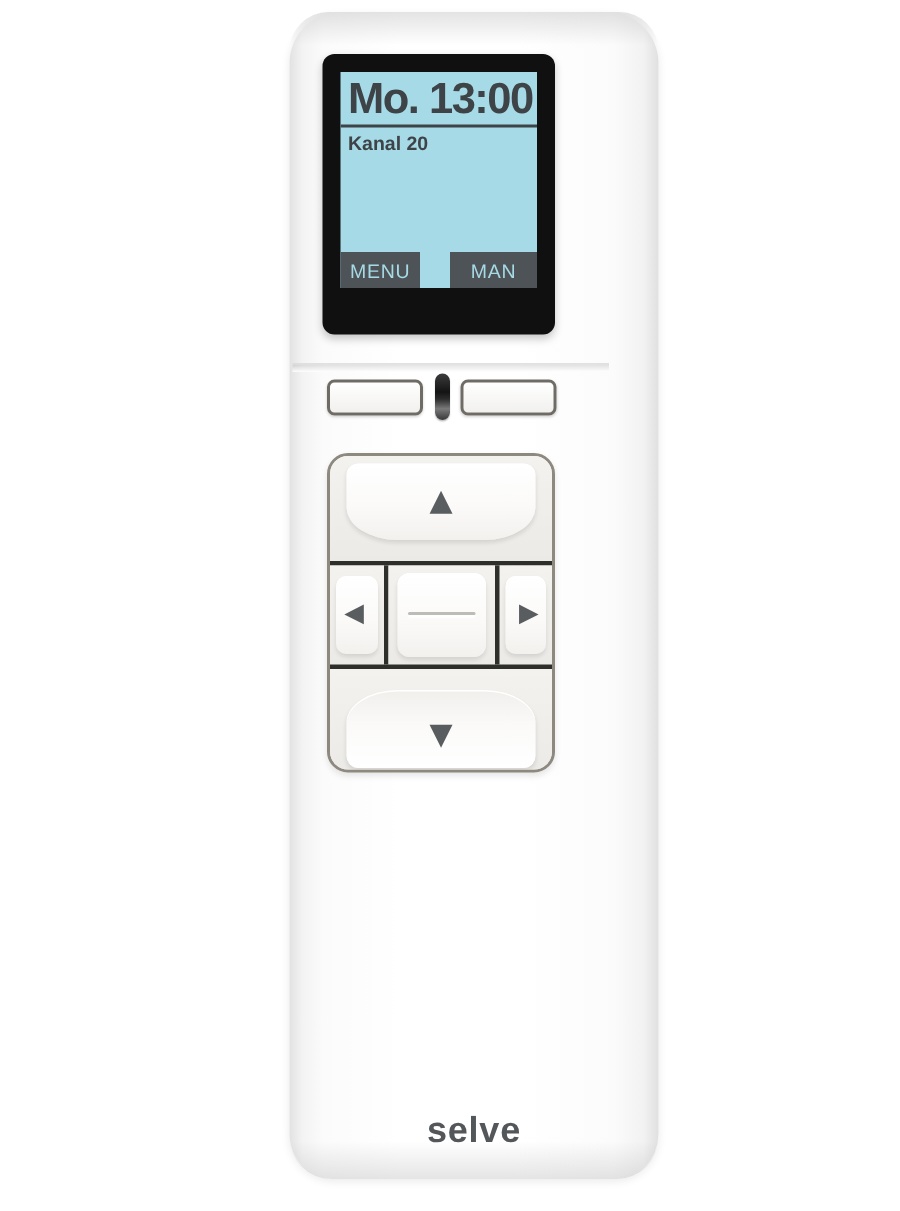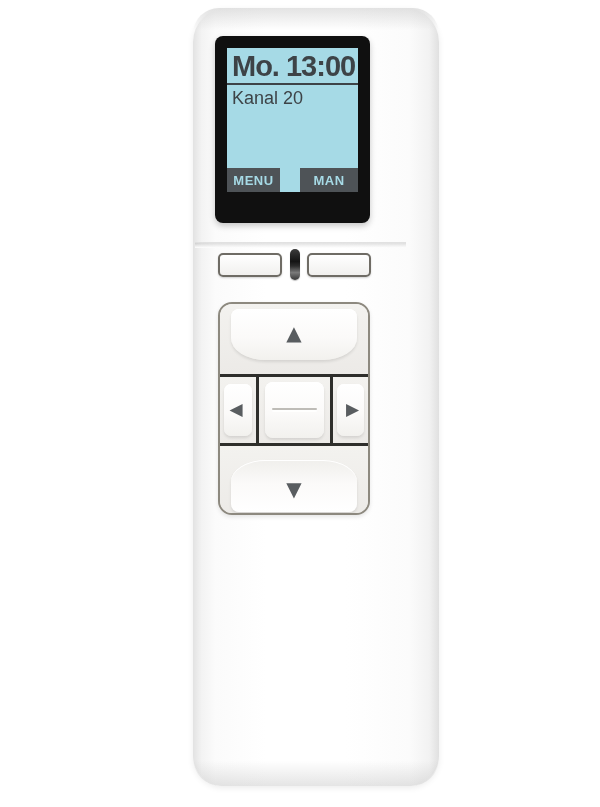--- a/index.html
+++ b/index.html
@@ -39,27 +39,27 @@
   }
   .lcd{
     position:absolute;left:12px;top:12px;width:131px;height:144px;
     background:#a6dae6;color:#3d4347;overflow:hidden;
   }
   .lcd-title{
     margin:2px 0 0 5px;font-size:29px;font-weight:bold;letter-spacing:-1px;
     line-height:32px;white-space:nowrap;
   }
   .lcd-sep{height:2px;background:#3d4347;margin-top:1px;}
-  .lcd-channel{margin:3px 0 0 5px;font-size:18px;font-weight:normal;}
+  .lcd-channel{margin:3px 0 0 5px;font-size:13px;font-weight:bold;}
   .softkey-bar{
     position:absolute;left:0;bottom:0;width:131px;height:24px;
     display:flex;align-items:stretch;
   }
   .softkey{
-    background:#4e5357;color:#a6dae6;font-size:13px;font-weight:bold;
+    background:#4e5357;color:#a6dae6;font-size:13px;font-weight:normal;
     letter-spacing:0.5px;display:flex;align-items:center;justify-content:center;
   }
   .softkey.left{width:53px;}
   .softkey.right{width:58px;}
   .softkey-gap{width:20px;background:#a6dae6;}
   
   .small-btn{
     position:absolute;top:245px;width:64px;height:24px;padding:0;
     background:linear-gradient(180deg,#ffffff,#f1f0ee);
     border:2px solid #6f6c65;border-radius:5px;
@@ -156,14 +156,15 @@
           <span class="face"></span>
           <span class="arrow">▶</span>
         </button>
       </div>
       <button class="key key-down">
         <span class="face"></span>
         <span class="arrow">▼</span>
       </button>
     </div>
 
+    <div class="brand">selve</div>
   </div>
 </div>
 
 </body></html>

